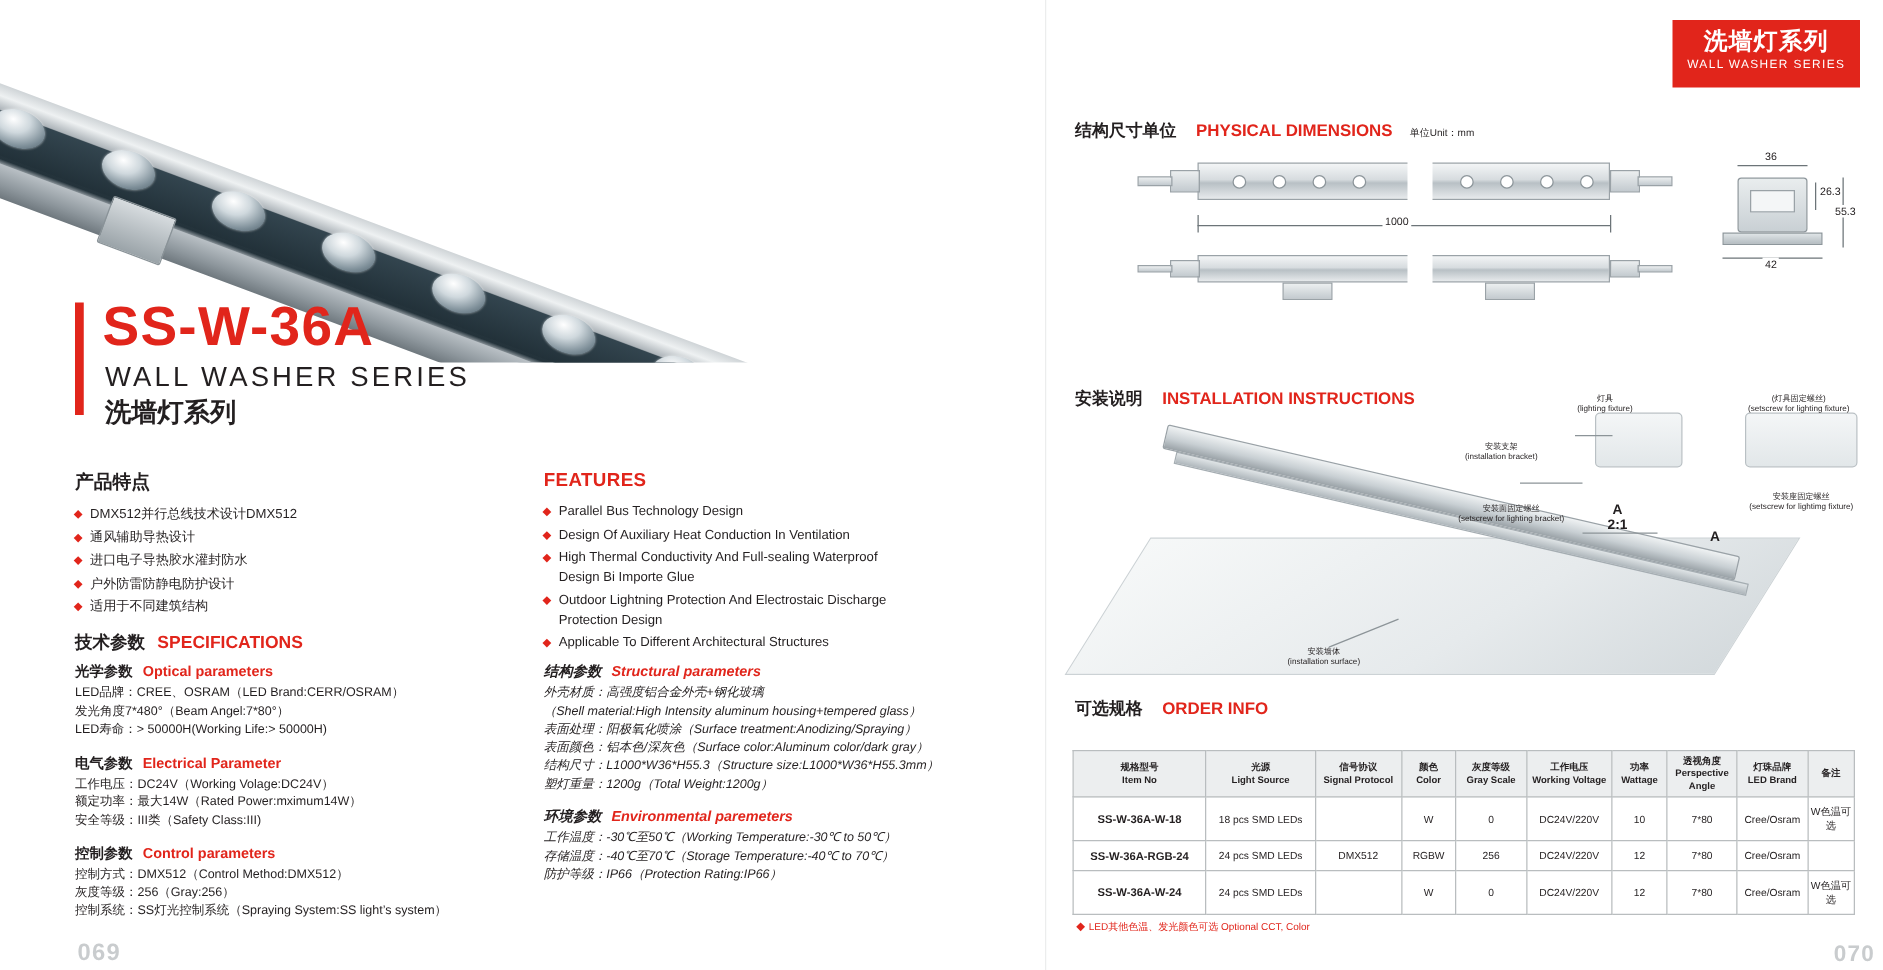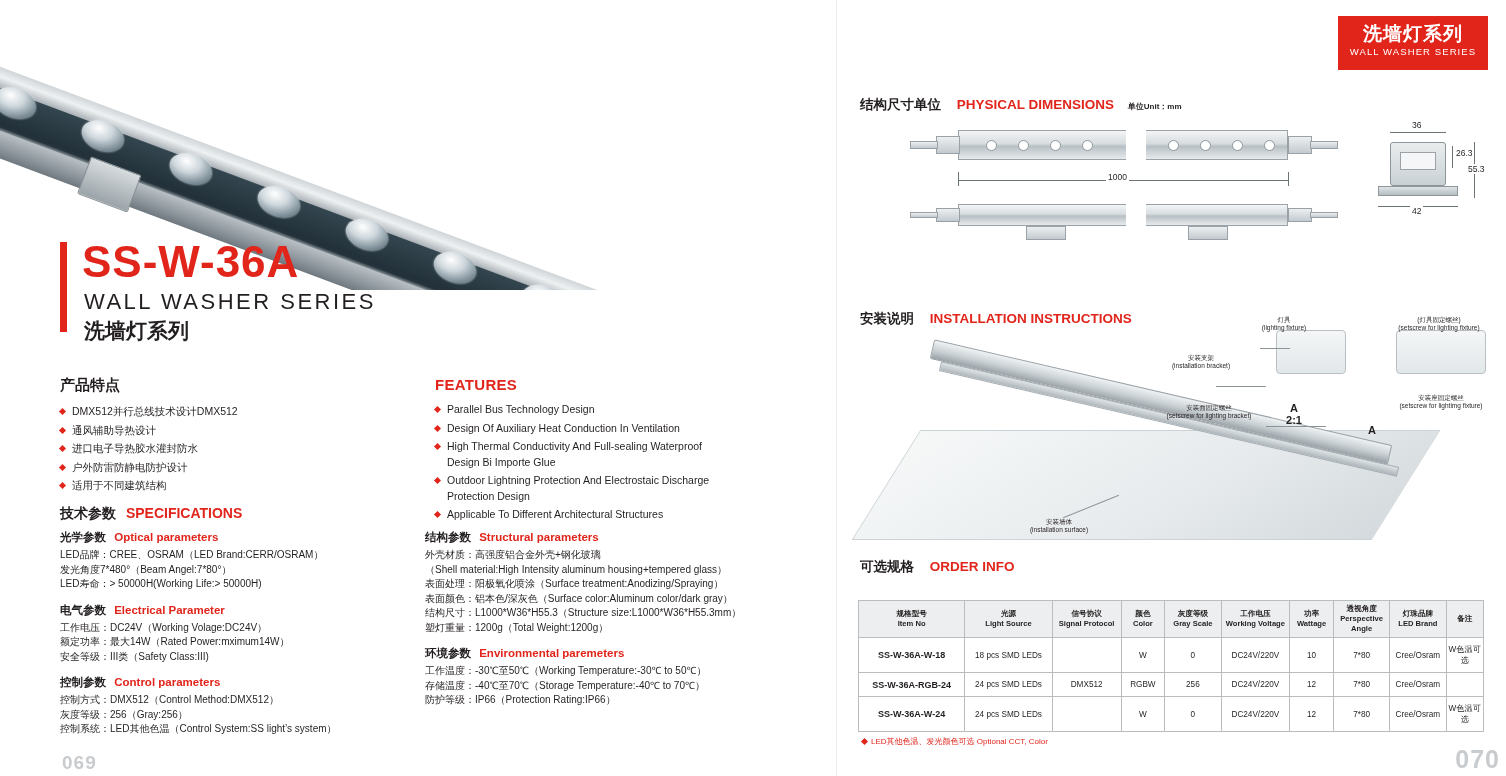--- a/index.html
+++ b/index.html
@@ -88,53 +88,53 @@
     width:5px; height:5px; background:#e1251b;
     transform:rotate(45deg);
   }
 
   
   .spec-head { position:absolute; left:60px; top:505px; font-size:14px; font-weight:bold; }
   .spec-head .cn { color:#231f20; }
   .spec-head .en { color:#e1251b; margin-left:6px; }
 
   .spec-col-a { position:absolute; left:60px; top:530px; width:360px; }
-  .spec-col-b { position:absolute; left:425px; top:530px; width:330px; }
+  .spec-col-b { position:absolute; left:435px; top:530px; width:330px;font-style:italic; }
   .grp { margin-bottom:11px; }
   .grp .gt { font-size:11.5px; font-weight:bold; margin-bottom:3px; }
   .grp .gt .cn { color:#231f20; }
   .grp .gt .en { color:#e1251b; margin-left:5px; }
   .grp .line { font-size:10px; line-height:14.5px; color:#231f20; }
 
   .pagenum-l {
     position:absolute; left:62px; bottom:2px;
     font-size:19px; font-weight:bold; color:#c9ccce; letter-spacing:1px;
   }
   .pagenum-r {
     position:absolute; right:6px; bottom:2px;
-    font-size:25px; font-weight:bold; color:#c9ccce; letter-spacing:1px;
+    font-size:18px; font-weight:bold; color:#c9ccce; letter-spacing:1px;
   }
   .centerline {
     position:absolute; left:836px; top:0; width:1px; height:776px; background:#eceded;
   }
 
   
   .right { position:absolute; left:836px; top:0; width:670px; height:776px; }
 
   .tag {
     position:absolute; right:18px; top:16px; width:150px; height:54px;
     background:#e1251b; color:#fff; text-align:center; padding-top:6px;
   }
   .tag .t1 { font-size:19px; font-weight:bold; letter-spacing:1px; line-height:24px; }
   .tag .t2 { font-size:9.5px; letter-spacing:1.1px; }
 
   .sec-title { position:absolute; font-size:13.5px; font-weight:bold; }
   .sec-title .cn { color:#231f20; }
   .sec-title .en { color:#e1251b; margin-left:12px; }
-  .unit { font-size:8px; color:#231f20; margin-left:10px; font-weight:bold; }
+  .unit { font-size:8px; color:#231f20; margin-left:10px; font-weight:normal; }
 
   
   .dimwrap { position:absolute; left:22px; top:118px; width:630px; height:160px; }
   .dim-bar {
     position:absolute; background:linear-gradient(to bottom,#f3f5f6,#d7dcdf 45%,#b8c0c5 55%,#e7eaec);
     border:1px solid #9aa2a7;
   }
   .cap { position:absolute; background:linear-gradient(to bottom,#eceff0,#c3cacf); border:1px solid #9aa2a7; }
   .dot { position:absolute; width:11px; height:11px; border-radius:50%; background:#fff; border:1px solid #8d969b; }
   .measure { position:absolute; border-top:1px solid #6c7478; }
@@ -281,21 +281,21 @@
         <div class="line">额定功率：最大14W（Rated Power:mximum14W）</div>
         <div class="line">安全等级：III类（Safety Class:III)</div>
       </div>
       <div class="grp">
         <div class="gt">
           <span class="cn">控制参数</span>
           <span class="en">Control parameters</span>
         </div>
         <div class="line">控制方式：DMX512（Control Method:DMX512）</div>
         <div class="line">灰度等级：256（Gray:256）</div>
-        <div class="line">控制系统：LED其他色温（Control System:SS light’s system）</div>
+        <div class="line">控制系统：SS灯光控制系统（Spraying System:SS light’s system）</div>
       </div>
     </div>
 
     <div class="spec-col-b">
       <div class="grp">
         <div class="gt">
           <span class="cn">结构参数</span>
           <span class="en">Structural parameters</span>
         </div>
         <div class="line">外壳材质：高强度铝合金外壳+钢化玻璃</div>

